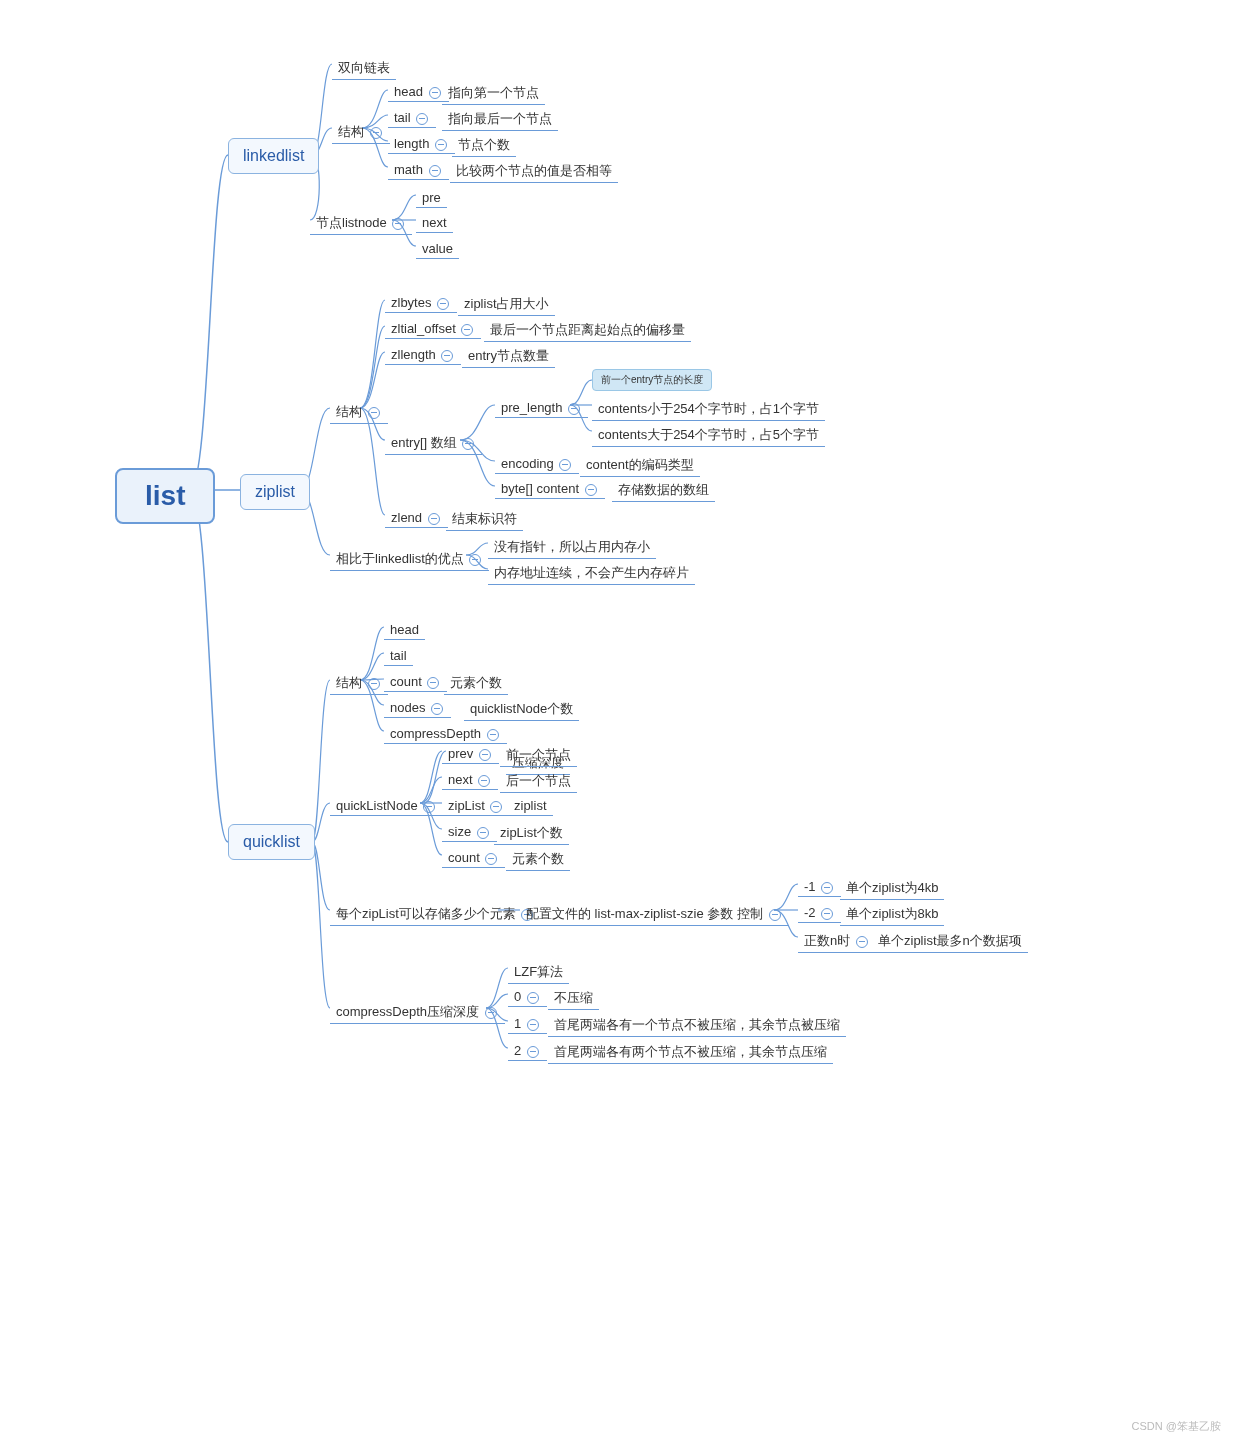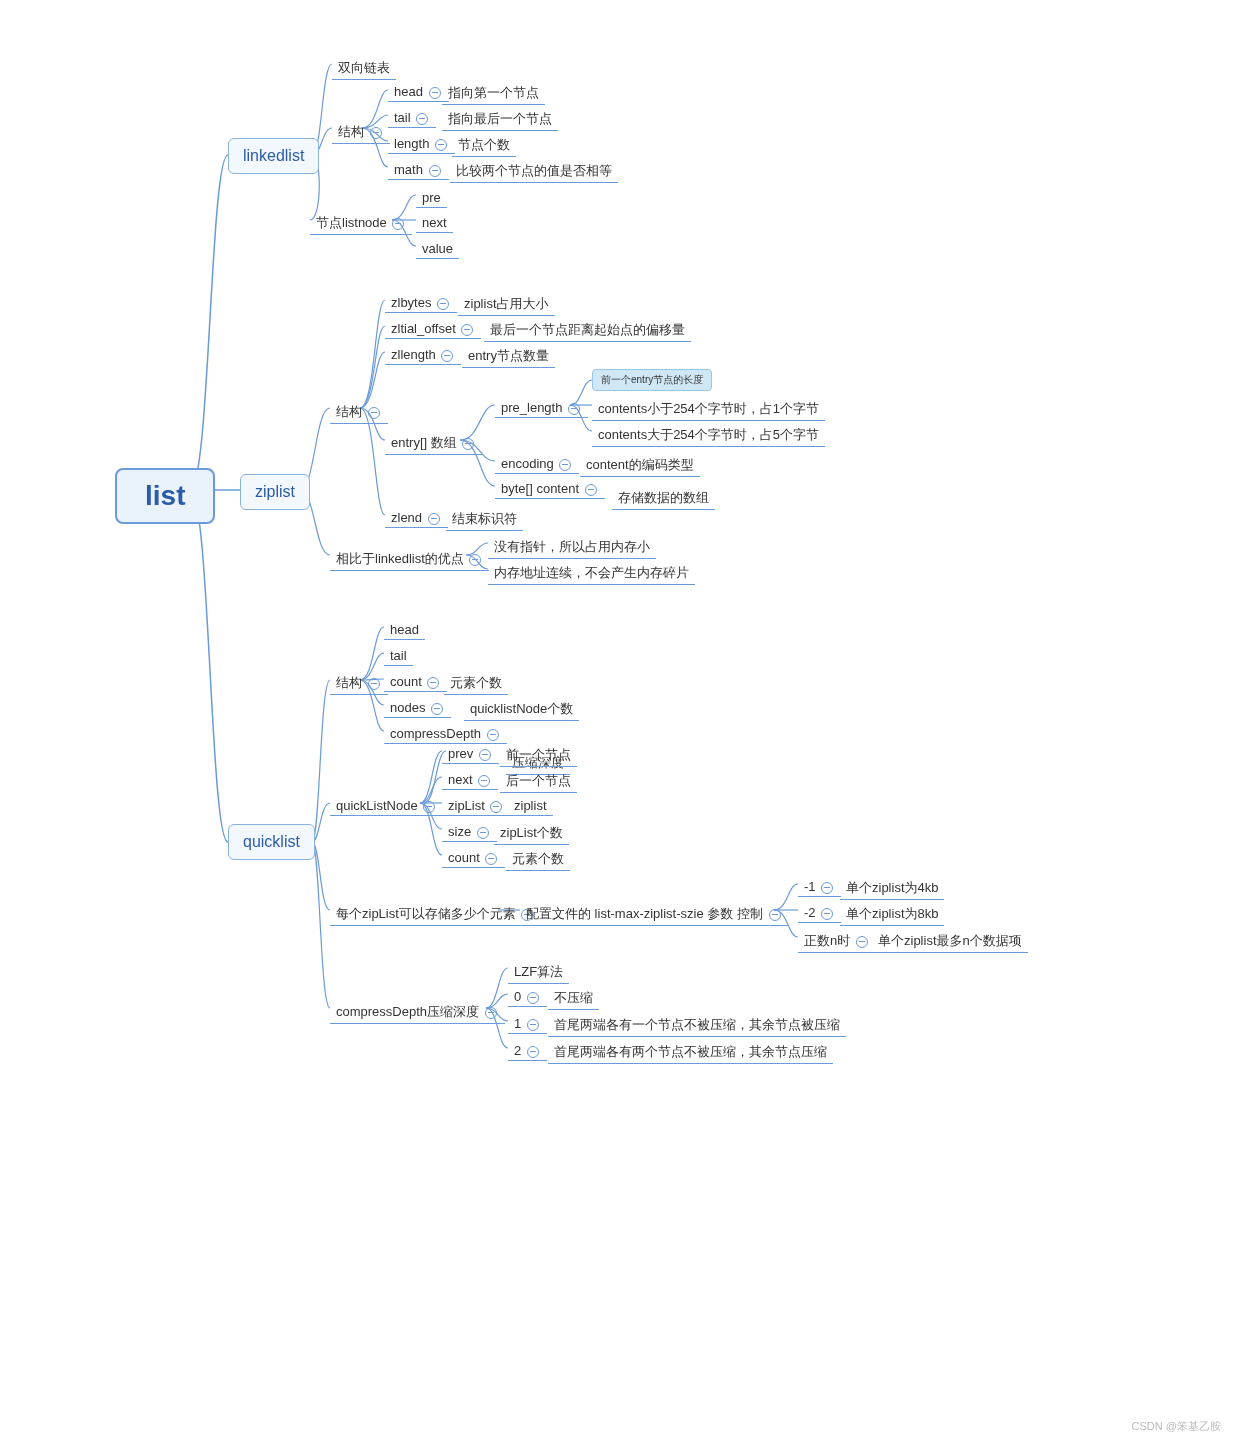--- a/index.html
+++ b/index.html
@@ -184,21 +184,21 @@
 <div class="node plain" style="left:462px; top:343px;">entry节点数量</div>
 
 <div class="node plain" style="left:385px; top:430px;"><span>entry[] 数组</span> <span class="marker"></span></div>
 <div class="node plain" style="left:495px; top:396px;"><span>pre_length</span> <span class="marker"></span></div>
 <div class="node highlight" style="left:592px; top:369px;">前一个entry节点的长度</div>
 <div class="node plain" style="left:592px; top:396px;">contents小于254个字节时，占1个字节</div>
 <div class="node plain" style="left:592px; top:422px;">contents大于254个字节时，占5个字节</div>
 <div class="node plain" style="left:495px; top:452px;"><span>encoding</span> <span class="marker"></span></div>
 <div class="node plain" style="left:580px; top:452px;">content的编码类型</div>
 <div class="node plain" style="left:495px; top:477px;"><span>byte[] content</span> <span class="marker"></span></div>
-<div class="node plain" style="left:612px; top:477px;margin-top:8px;">存储数据的数组</div>
+<div class="node plain" style="left:612px; top:477px;">存储数据的数组</div>
 
 <div class="node plain" style="left:385px; top:506px;"><span>zlend</span> <span class="marker"></span></div>
 <div class="node plain" style="left:446px; top:506px;">结束标识符</div>
 
 <div class="node plain" style="left:330px; top:546px;"><span>相比于linkedlist的优点</span> <span class="marker"></span></div>
 <div class="node plain" style="left:488px; top:534px;">没有指针，所以占用内存小</div>
 <div class="node plain" style="left:488px; top:560px;">内存地址连续，不会产生内存碎片</div>
 
 <div class="node boxed" style="left:228px; top:824px;">quicklist</div>
 

